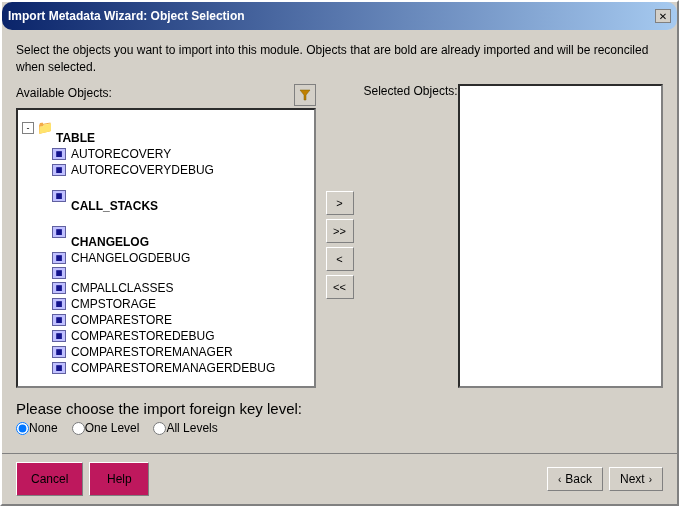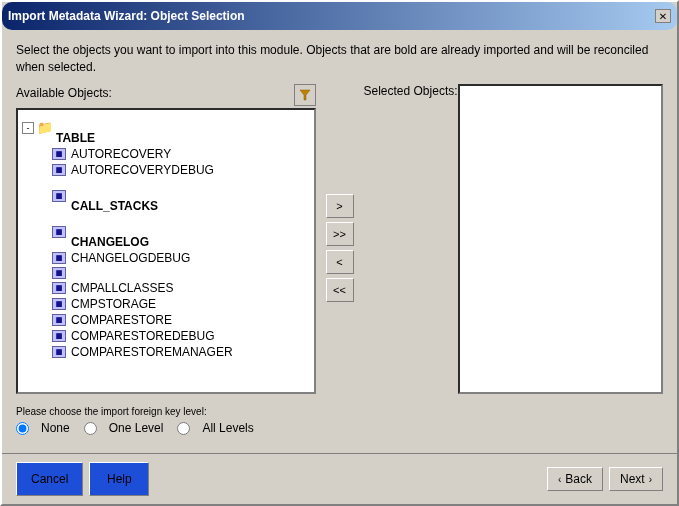--- a/index.html
+++ b/index.html
@@ -177,33 +177,33 @@
     }
     .selected-box {
       flex: 1;
       border: 2px inset #808080;
       background: white;
     }
     .foreign-key-section {
       margin-top: 4px;
     }
     .foreign-key-label {
-      font-size: 10px;
+      font-size: 15px;
       color: #000;
       margin-bottom: 4px;
     }
     .radio-group {
       display: flex;
       gap: 14px;
       align-items: center;
     }
     .radio-item {
       display: flex;
       align-items: center;
-      gap: 12px;
+      gap: 0;
       font-size: 12px;
     }
     .radio-item input[type="radio"] {
       margin: 0;
     }
     .divider {
       height: 1px;
       background: #808080;
       margin: 6px 0 0 0;
     }
@@ -217,21 +217,21 @@
     .btn-group-left {
       display: flex;
       gap: 6px;
     }
     .btn-group-right {
       display: flex;
       gap: 6px;
       align-items: center;
     }
     .win-btn {
-      background: #1d4ed8;
+      background: #be185d;
       border-top: 1px solid #ffffff;
       border-left: 1px solid #ffffff;
       border-right: 1px solid #808080;
       border-bottom: 1px solid #808080;
       padding: 9px 14px;
       font-size: 12px;
       cursor: pointer;
       min-width: 60px;
     }
     .nav-btn {
@@ -328,20 +328,24 @@
                 <span style="display: inline-flex; align-items: center; justify-content: center; width: 14px; height: 12px; background: rgb(192, 192, 255); border: 1px solid rgb(96, 96, 160); font-size: 7px; color: rgb(0, 0, 128); font-weight: bold; margin-right: 2px; flex-shrink: 0;">▦</span>
                 <span class="tree-item-label">COMPARESTORE</span>
               </div>
               <div class="tree-item tree-child">
                 <span style="display: inline-flex; align-items: center; justify-content: center; width: 14px; height: 12px; background: rgb(192, 192, 255); border: 1px solid rgb(96, 96, 160); font-size: 7px; color: rgb(0, 0, 128); font-weight: bold; margin-right: 2px; flex-shrink: 0;">▦</span>
                 <span class="tree-item-label">COMPARESTOREDEBUG</span>
               </div>
               <div class="tree-item tree-child">
                 <span style="display: inline-flex; align-items: center; justify-content: center; width: 14px; height: 12px; background: rgb(192, 192, 255); border: 1px solid rgb(96, 96, 160); font-size: 7px; color: rgb(0, 0, 128); font-weight: bold; margin-right: 2px; flex-shrink: 0;">▦</span>
                 <span class="tree-item-label">COMPARESTOREMANAGER</span>
+              </div>
+              <div class="tree-item tree-child">
+                <span style="display: inline-flex; align-items: center; justify-content: center; width: 14px; height: 12px; background: rgb(192, 192, 255); border: 1px solid rgb(96, 96, 160); font-size: 7px; color: rgb(0, 0, 128); font-weight: bold; margin-right: 2px; flex-shrink: 0;">▦</span>
+                <span class="tree-item-label">COMPARESTOREMANAGERDEBUG</span>
               </div>
             </div>
         </div>
       </div>
 
       <div class="middle-buttons">
         <button class="arrow-btn">
           <span>&gt;</span>
         </button>
         <button class="arrow-btn">

